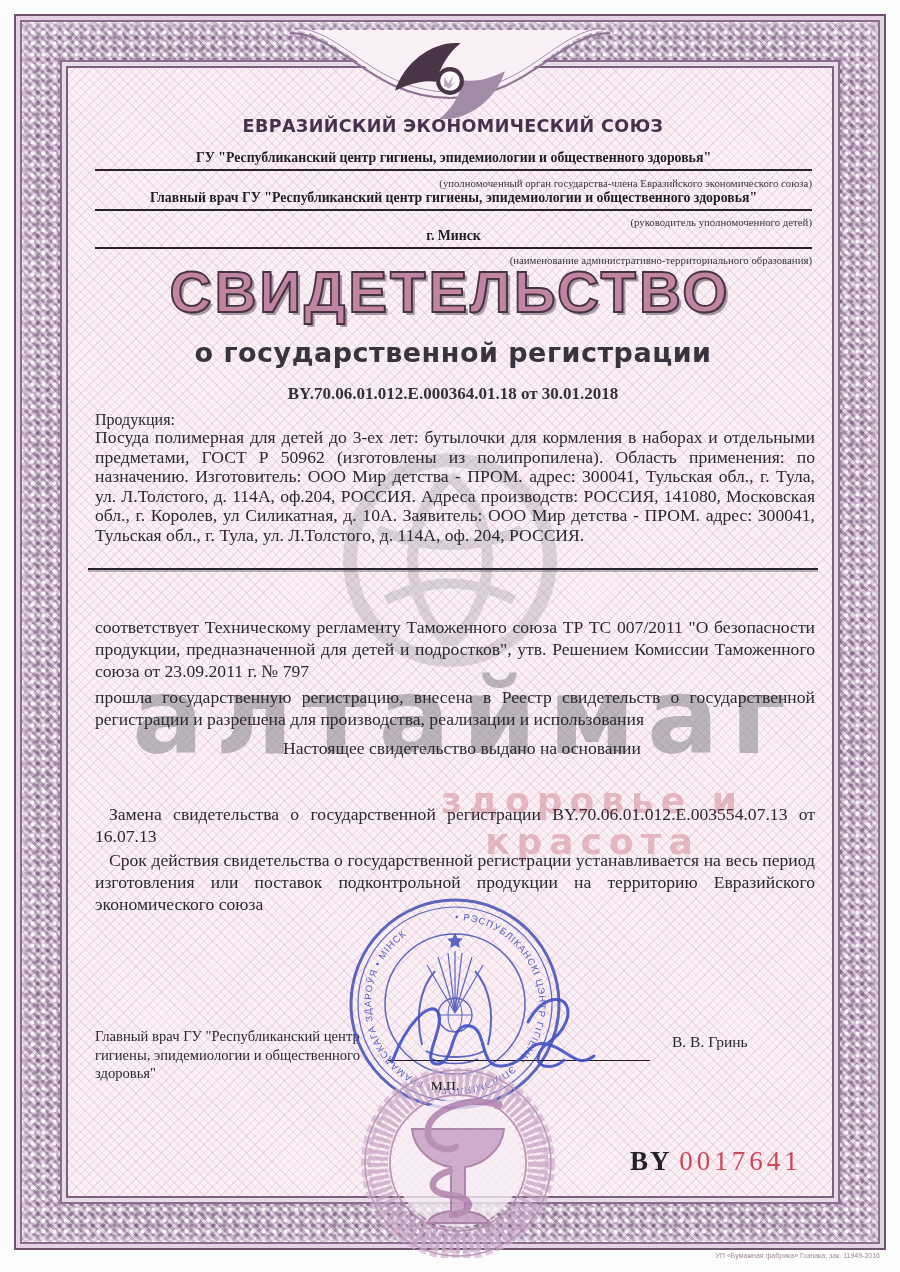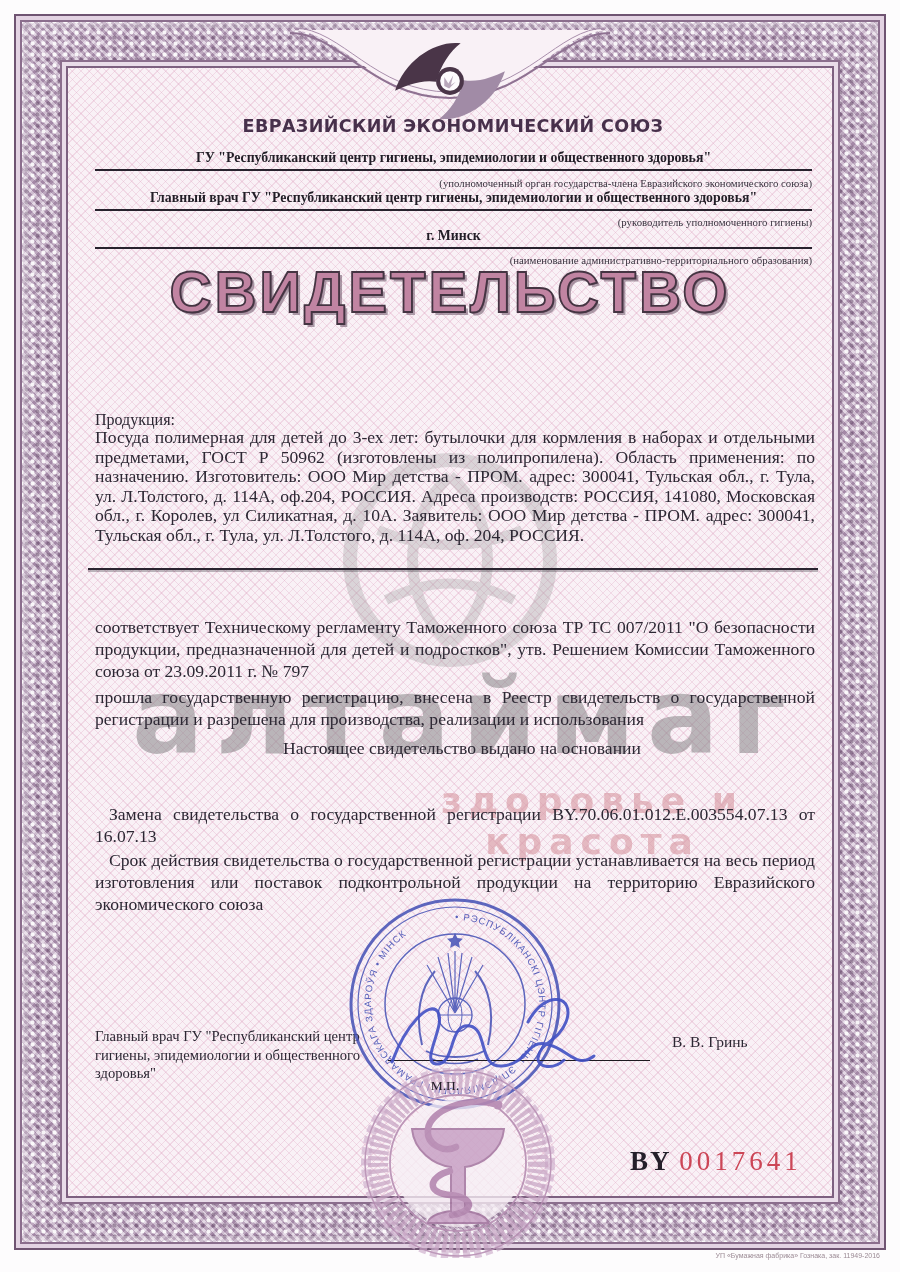--- a/index.html
+++ b/index.html
@@ -149,25 +149,27 @@
     <circle cx="75" cy="50" r="17" fill="#4a3548"></circle>
     <circle cx="75" cy="50" r="12" fill="#fdfbfd"></circle>
     <path d="M68,45 l5,8 6,-10 -3,12 6,-4 -8,8 -6,-3 z" fill="#b9a8bb"></path>
   </svg>
 
   <div class="abs ctr union-name">ЕВРАЗИЙСКИЙ ЭКОНОМИЧЕСКИЙ СОЮЗ</div>
 
   <div class="abs hline" style="top:150px">ГУ "Республиканский центр гигиены, эпидемиологии и общественного здоровья"</div>
   <div class="abs hcap" style="top:177px">(уполномоченный орган государства-члена Евразийского экономического союза)</div>
   <div class="abs hline" style="top:190px">Главный врач ГУ "Республиканский центр гигиены, эпидемиологии и общественного здоровья"</div>
-  <div class="abs hcap" style="top:216px">(руководитель уполномоченного гигиены)</div>
+  <div class="abs hcap" style="top:216px">(руководитель уполномоченного детей)</div>
   <div class="abs hline" style="top:228px">г. Минск</div>
   <div class="abs hcap" style="top:254px">(наименование административно-территориального образования)</div>
 
   <div class="abs title">СВИДЕТЕЛЬСТВО</div>
+  <div class="abs ctr subtitle">о государственной регистрации</div>
+  <div class="abs ctr regnum">BY.70.06.01.012.E.000364.01.18 от 30.01.2018</div>
 
   <div class="abs body-text prod-label">Продукция:</div>
   <div class="abs body-text lh-tight prod-text">Посуда полимерная для детей до 3-ех лет: бутылочки для кормления в наборах и отдельными предметами, ГОСТ Р 50962 (изготовлены из полипропилена). Область применения:  по назначению. Изготовитель: ООО Мир детства - ПРОМ. адрес: 300041, Тульская обл., г. Тула, ул. Л.Толстого, д. 114А, оф.204, РОССИЯ. Адреса производств: РОССИЯ, 141080, Московская обл., г. Королев, ул Силикатная, д. 10А. Заявитель: ООО Мир детства - ПРОМ. адрес: 300041, Тульская обл., г. Тула, ул. Л.Толстого, д. 114А, оф. 204, РОССИЯ.</div>
   <div class="abs rule"></div>
 
   <div class="abs body-text p-conform">соответствует Техническому регламенту Таможенного союза ТР ТС 007/2011 "О безопасности продукции, предназначенной для детей и подростков", утв. Решением Комиссии Таможенного союза от 23.09.2011 г. № 797</div>
   <div class="abs body-text p-registered">прошла государственную регистрацию, внесена в Реестр свидетельств о государственной регистрации и разрешена для производства, реализации и использования</div>
   <div class="abs body-text p-basis1">Настоящее свидетельство выдано на основании</div>
   <div class="abs body-text p-basis3">Замена свидетельства о государственной регистрации BY.70.06.01.012.E.003554.07.13 от 16.07.13</div>
   <div class="abs body-text p-validity">Срок действия свидетельства о государственной регистрации устанавливается на весь период изготовления или поставок подконтрольной продукции на территорию Евразийского экономического союза</div>

